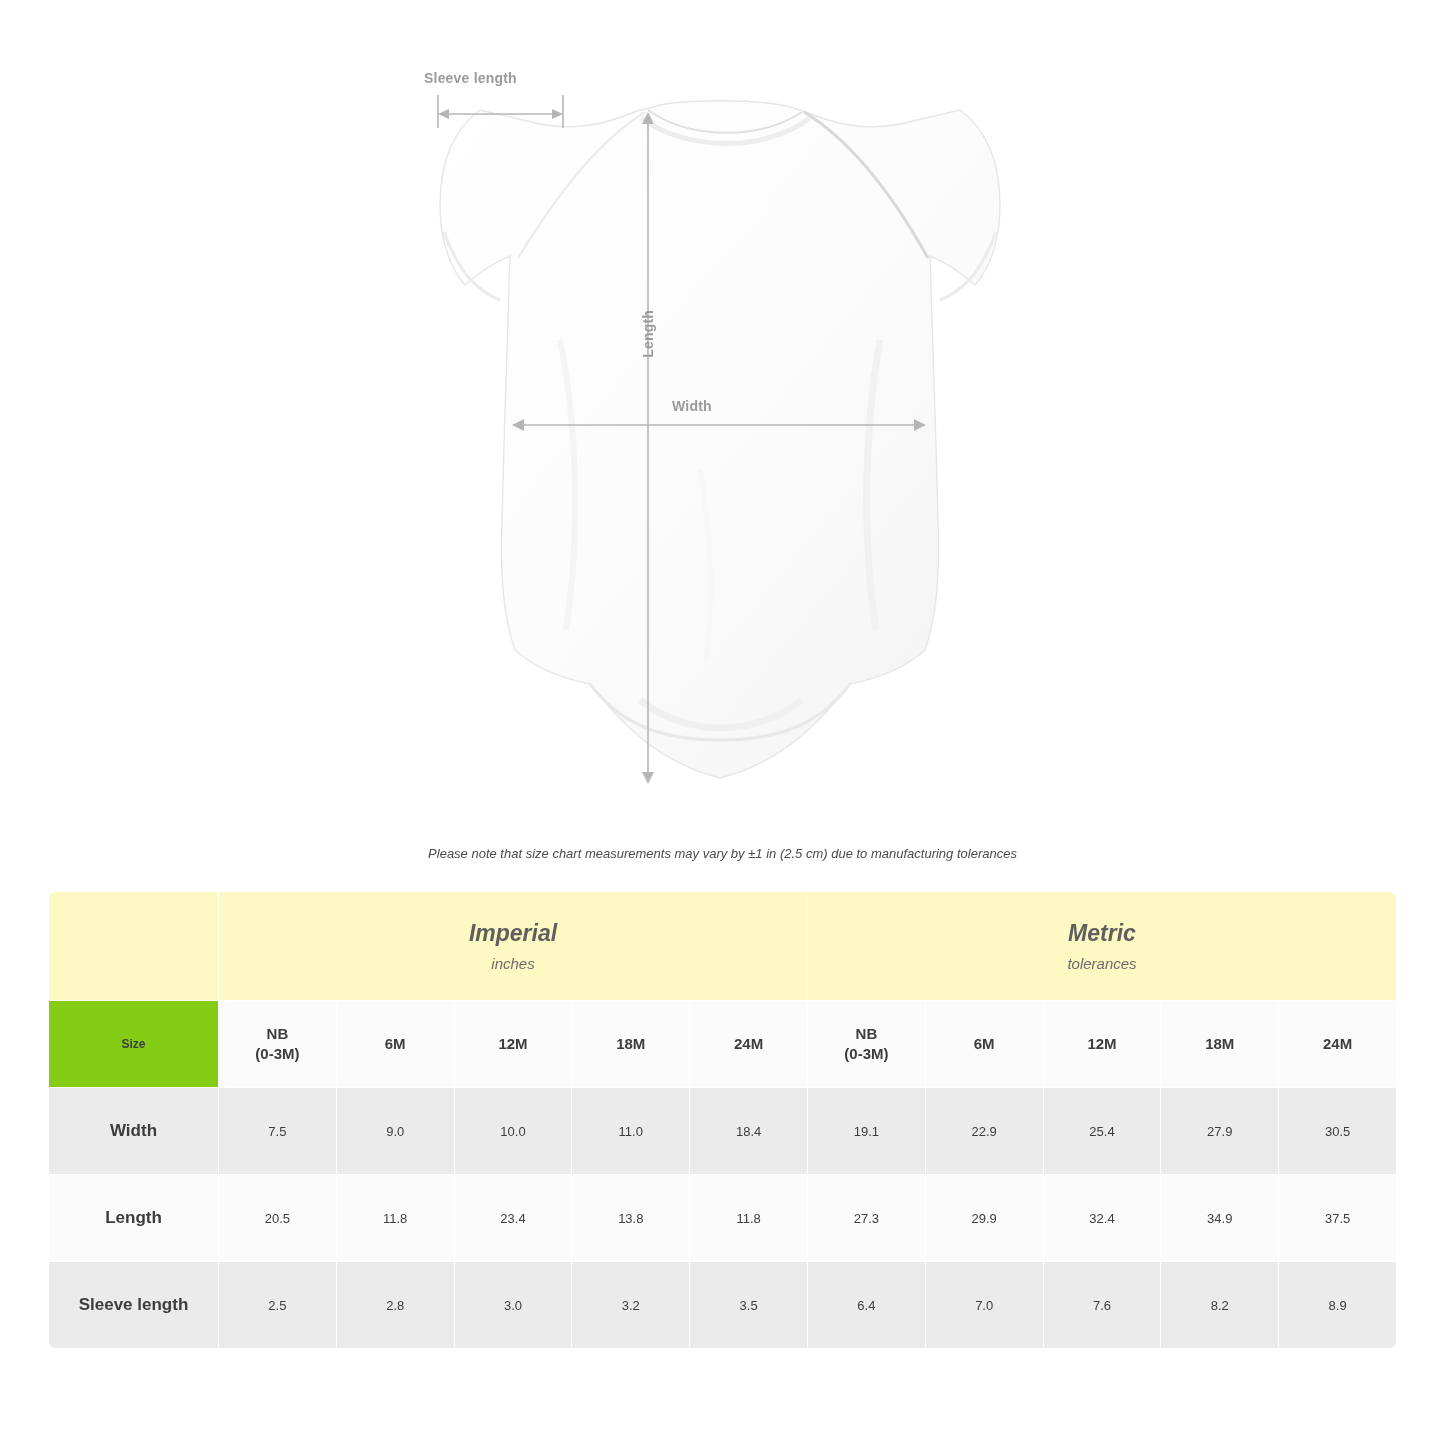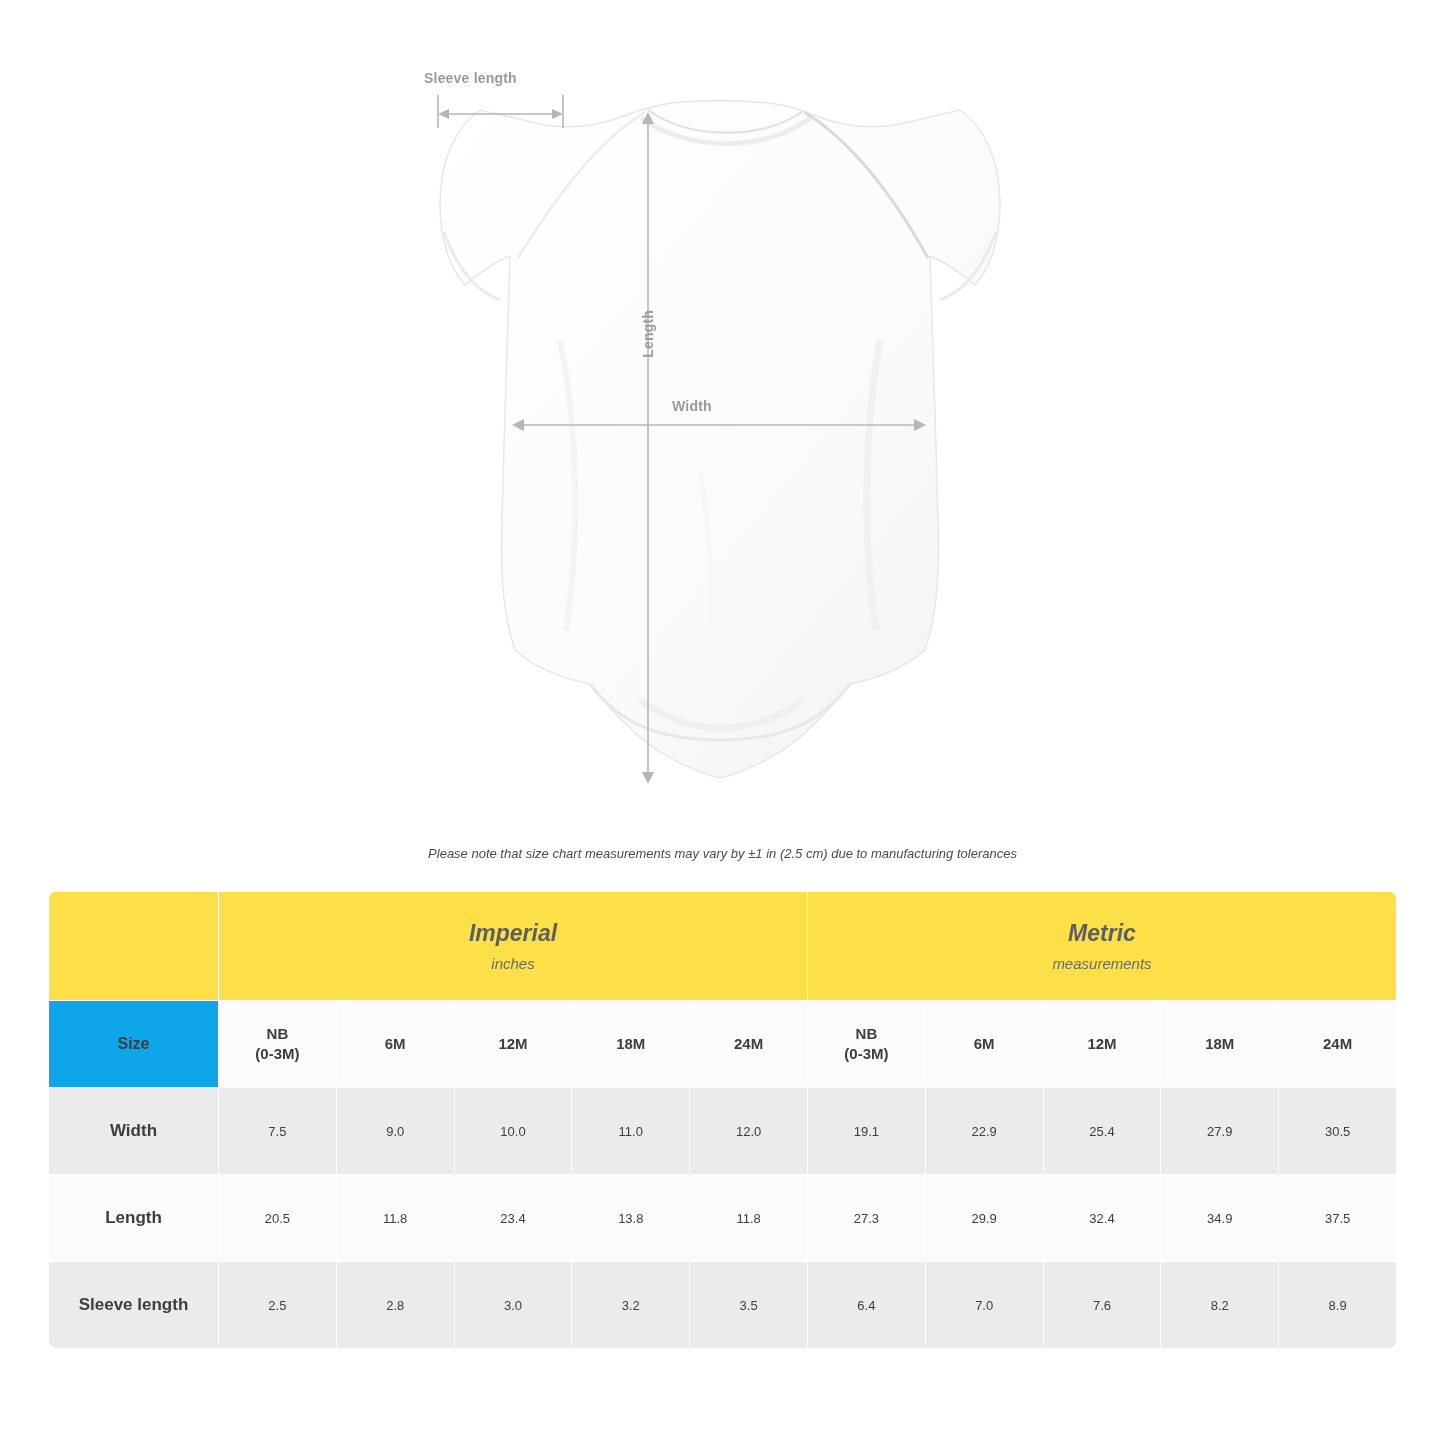--- a/index.html
+++ b/index.html
@@ -81,21 +81,21 @@
     border-collapse: collapse;
     width: 1349px;
     table-layout: fixed;
   }
   table.size-table td, table.size-table th {
     border: 1px solid #ffffff;
     text-align: center;
     vertical-align: middle;
   }
   .sys-row td {
-    background: #fde047;
+    background: #fef9c3;
     height: 108px;
     padding: 0;
   }
   .sys-name {
     font-size: 23px;
     font-style: italic;
     font-weight: bold;
     color: #5f5f5f;
   }
   .sys-unit {
@@ -106,22 +106,22 @@
   }
   .hdr-row td {
     background: #fbfbfb;
     height: 84px;
     font-size: 15px;
     font-weight: bold;
     color: #3d3d3d;
     line-height: 1.35;
   }
   .hdr-row td.rowlabel {
-    background: #0ea5e9;
-    font-size: 16px;
+    background: #84cc16;
+    font-size: 12px;
   }
   .data-row td {
     height: 84px;
     font-size: 13px;
     color: #3d3d3d;
   }
   .data-row.odd td { background: #ebebeb; }
   .data-row.even td { background: #fbfbfb; }
   .data-row td.rowlabel {
     font-weight: bold;
@@ -223,21 +223,21 @@
     </colgroup>
     <tbody>
       <tr class="sys-row">
         <td class="corner"></td>
         <td colspan="5">
           <div class="sys-name">Imperial</div>
           <div class="sys-unit">inches</div>
         </td>
         <td colspan="5">
           <div class="sys-name">Metric</div>
-          <div class="sys-unit">measurements</div>
+          <div class="sys-unit">tolerances</div>
         </td>
       </tr>
 
       <tr class="hdr-row">
         <td class="rowlabel">Size</td>
         <td>
           <div>NB</div>
           <div>(0-3M)</div>
         </td>
         <td>6M</td>
@@ -253,21 +253,21 @@
         <td>18M</td>
         <td>24M</td>
       </tr>
 
       <tr class="data-row odd">
         <td class="rowlabel">Width</td>
         <td>7.5</td>
         <td>9.0</td>
         <td>10.0</td>
         <td>11.0</td>
-        <td>12.0</td>
+        <td>18.4</td>
         <td>19.1</td>
         <td>22.9</td>
         <td>25.4</td>
         <td>27.9</td>
         <td>30.5</td>
       </tr>
 
       <tr class="data-row even">
         <td class="rowlabel">Length</td>
         <td>20.5</td>

